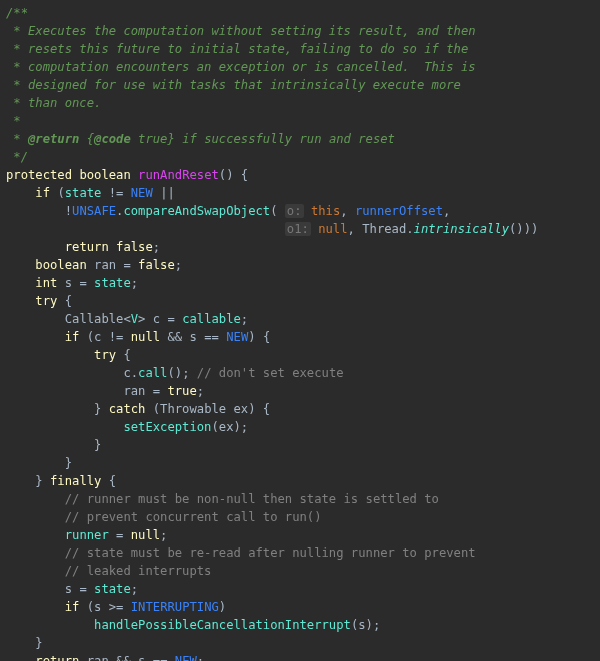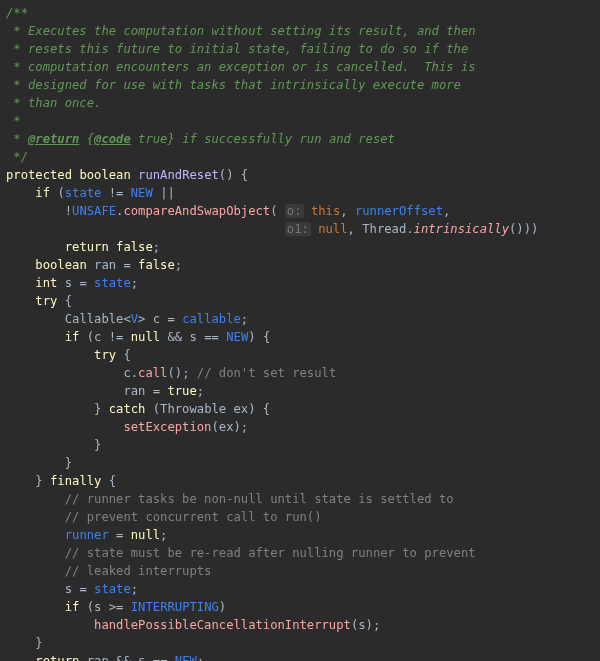--- a/index.html
+++ b/index.html
@@ -14,27 +14,27 @@
     margin: 0;
     padding: 4px 0 0 6px;
     font-family: Menlo, Consolas, "DejaVu Sans Mono", monospace;
     font-size: 12.2px;
     line-height: 18px;
     color: #a9b7c6;
     white-space: pre;
     font-style: normal;
   }
   .jd      { color: #629755; font-style: italic; }     
-  .jdtag   { color: #629755; font-style: italic; font-weight: bold; text-decoration: underline; } 
+  .jdtag   { color: #629755; font-style: italic; font-weight: bold; } 
   .cm      { color: #808080; font-style: normal; }     
   .kw      { color: #fef9c3; font-style: normal; }     
-  .mdecl   { color: #c4b5fd; font-style: normal; }     
+  .mdecl   { color: #d946ef; font-style: normal; }     
   .const   { color: #3b82f6; }     
-  .fld     { color: #3b82f6; font-style: normal; }     
-  .call    { color: #fca5a5; font-style: normal; }     
+  .fld     { color: #5eead4; font-style: normal; }     
+  .call    { color: #5eead4; font-style: normal; }     
   .hint    { color: #787878; font-style: normal; background:#3a3a3a; padding:0 2px; border-radius:2px;} 
   .hintv   { color: #cc7832; font-style: normal; }     
 </style>
 </head>
 <body>
 
 <pre class="code"><span class="jd">/**</span>
 <span class="jd"> * Executes the computation without setting its result, and then</span>
 <span class="jd"> * resets this future to initial state, failing to do so if the</span>
 <span class="jd"> * computation encounters an exception or is cancelled.  This is</span>
@@ -47,28 +47,28 @@
     <span class="kw">if</span> (<span class="fld">state</span> != <span class="const">NEW</span> ||
         !<span class="const">UNSAFE</span>.<span class="call">compareAndSwapObject</span>( <span class="hint">o:</span> <span class="hintv">this</span>, <span class="const">runnerOffset</span>,
                                       <span class="hint">o1:</span> <span class="hintv">null</span>, <span>Thread</span>.<span class="call"><i>intrinsically</i></span>()))
         <span class="kw">return</span> <span class="kw">false</span>;
     <span class="kw">boolean</span> <span>ran</span> = <span class="kw">false</span>;
     <span class="kw">int</span> <span>s</span> = <span class="fld">state</span>;
     <span class="kw">try</span> {
         <span>Callable</span>&lt;<span class="fld">V</span>&gt; <span>c</span> = <span class="fld">callable</span>;
         <span class="kw">if</span> (<span>c</span> != <span class="kw">null</span> &amp;&amp; <span>s</span> == <span class="const">NEW</span>) {
             <span class="kw">try</span> {
-                <span>c</span>.<span class="call">call</span>(); <span class="cm">// don't set result</span>
+                <span>c</span>.<span class="call">call</span>(); <span class="cm">// don't set execute</span>
                 <span>ran</span> = <span class="kw">true</span>;
             } <span class="kw">catch</span> (<span>Throwable</span> <span>ex</span>) {
                 <span class="call">setException</span>(<span>ex</span>);
             }
         }
     } <span class="kw">finally</span> {
-        <span class="cm">// runner tasks be non-null until state is settled to</span>
+        <span class="cm">// runner must be non-null then state is settled to</span>
         <span class="cm">// prevent concurrent call to run()</span>
         <span class="fld">runner</span> = <span class="kw">null</span>;
         <span class="cm">// state must be re-read after nulling runner to prevent</span>
         <span class="cm">// leaked interrupts</span>
         <span>s</span> = <span class="fld">state</span>;
         <span class="kw">if</span> (<span>s</span> &gt;= <span class="const">INTERRUPTING</span>)
             <span class="call">handlePossibleCancellationInterrupt</span>(<span>s</span>);
     }
     <span class="kw">return</span> <span>ran</span> &amp;&amp; <span>s</span> == <span class="const">NEW</span>;
 }</pre>

